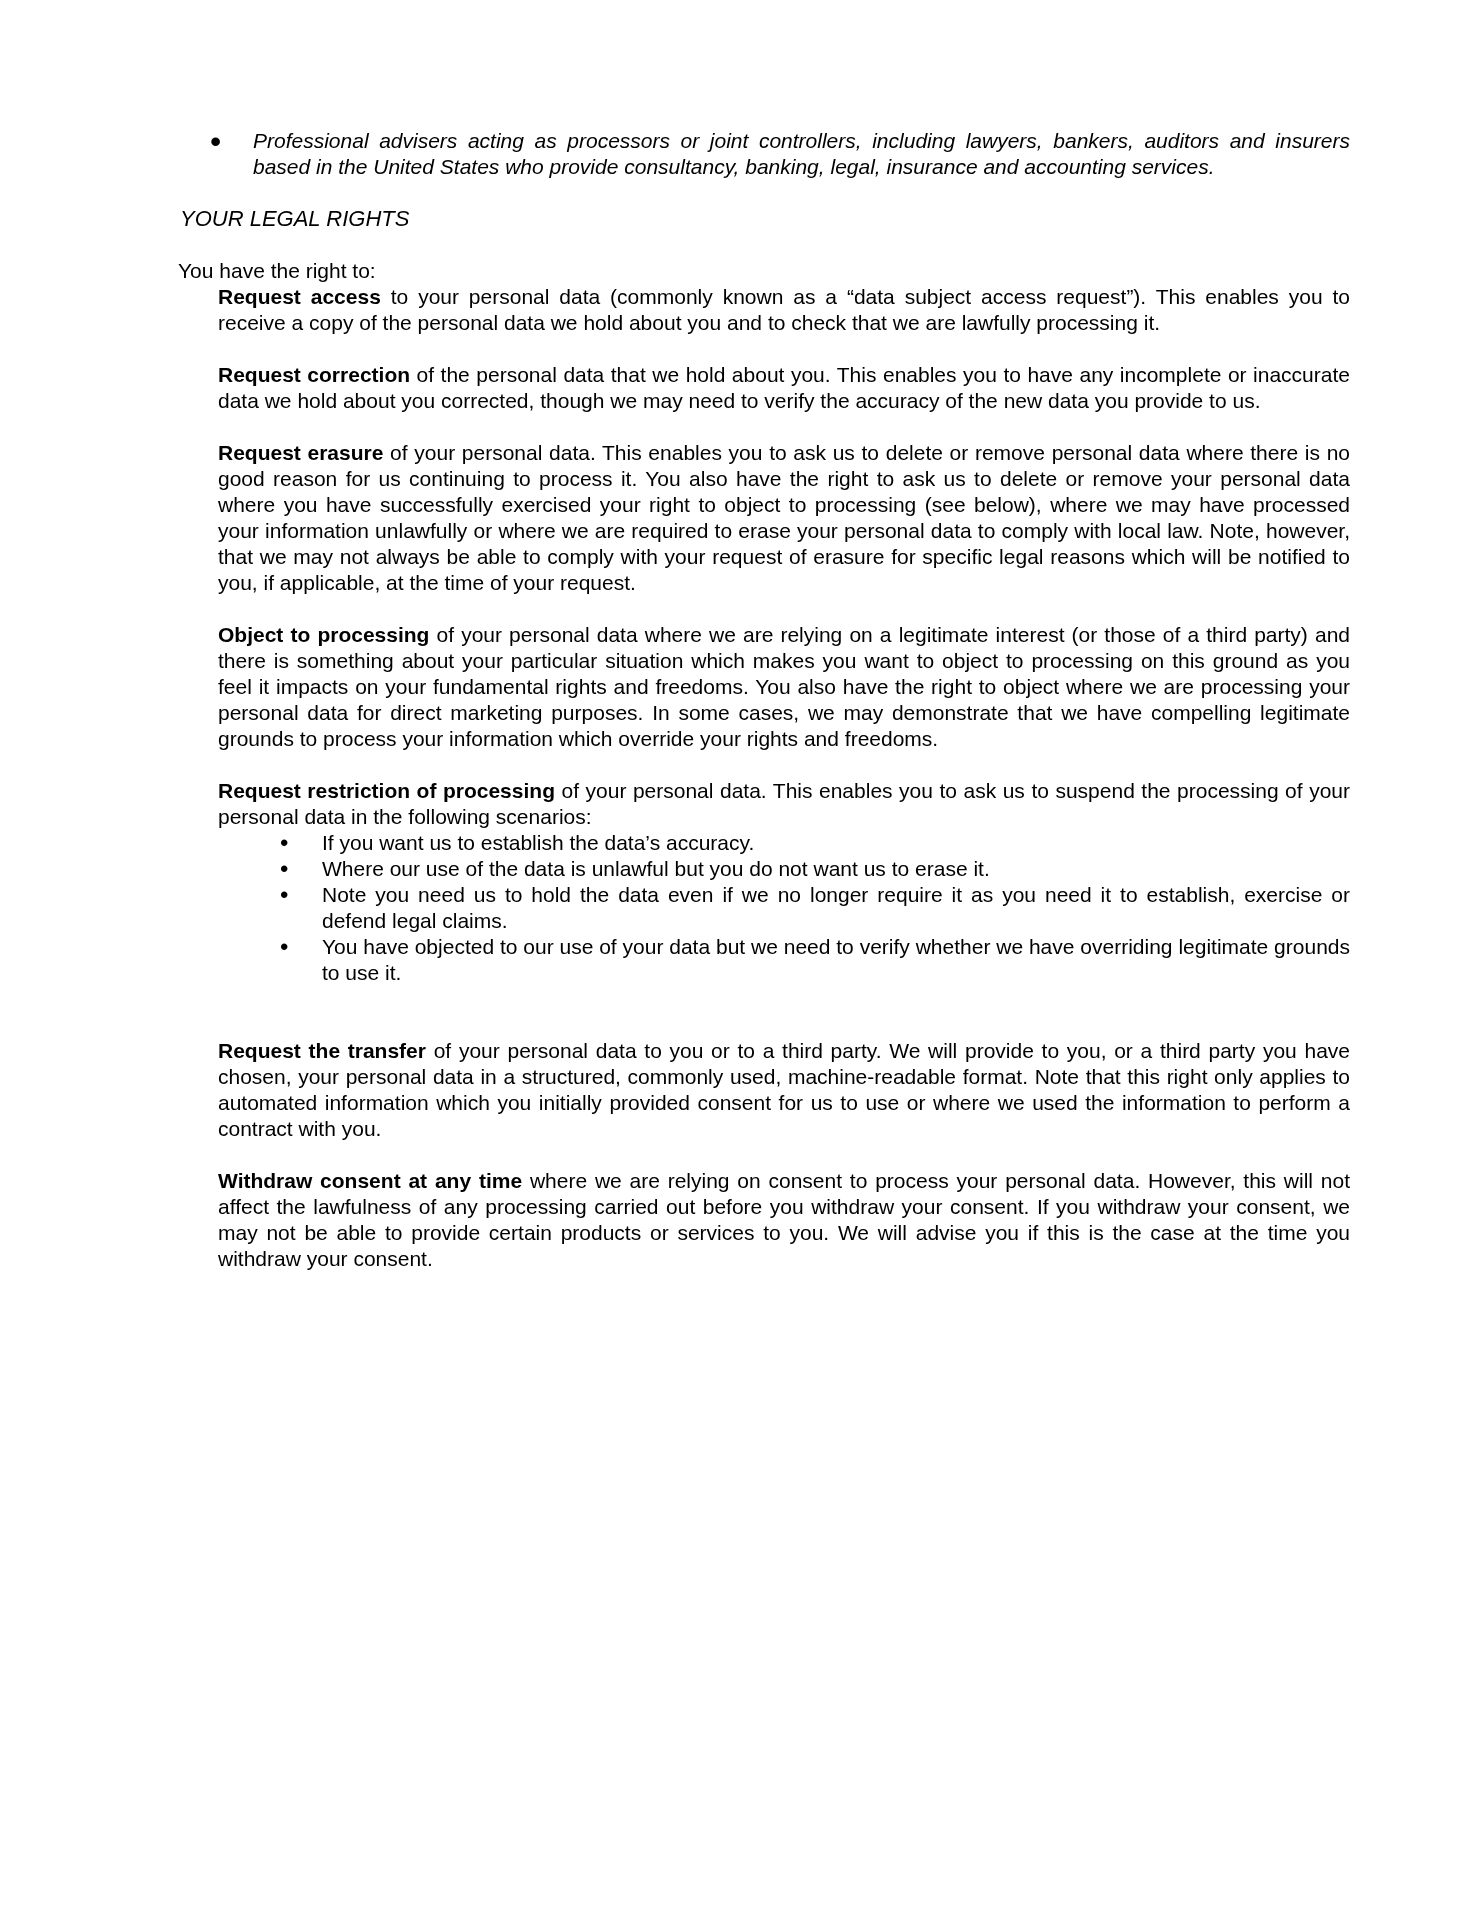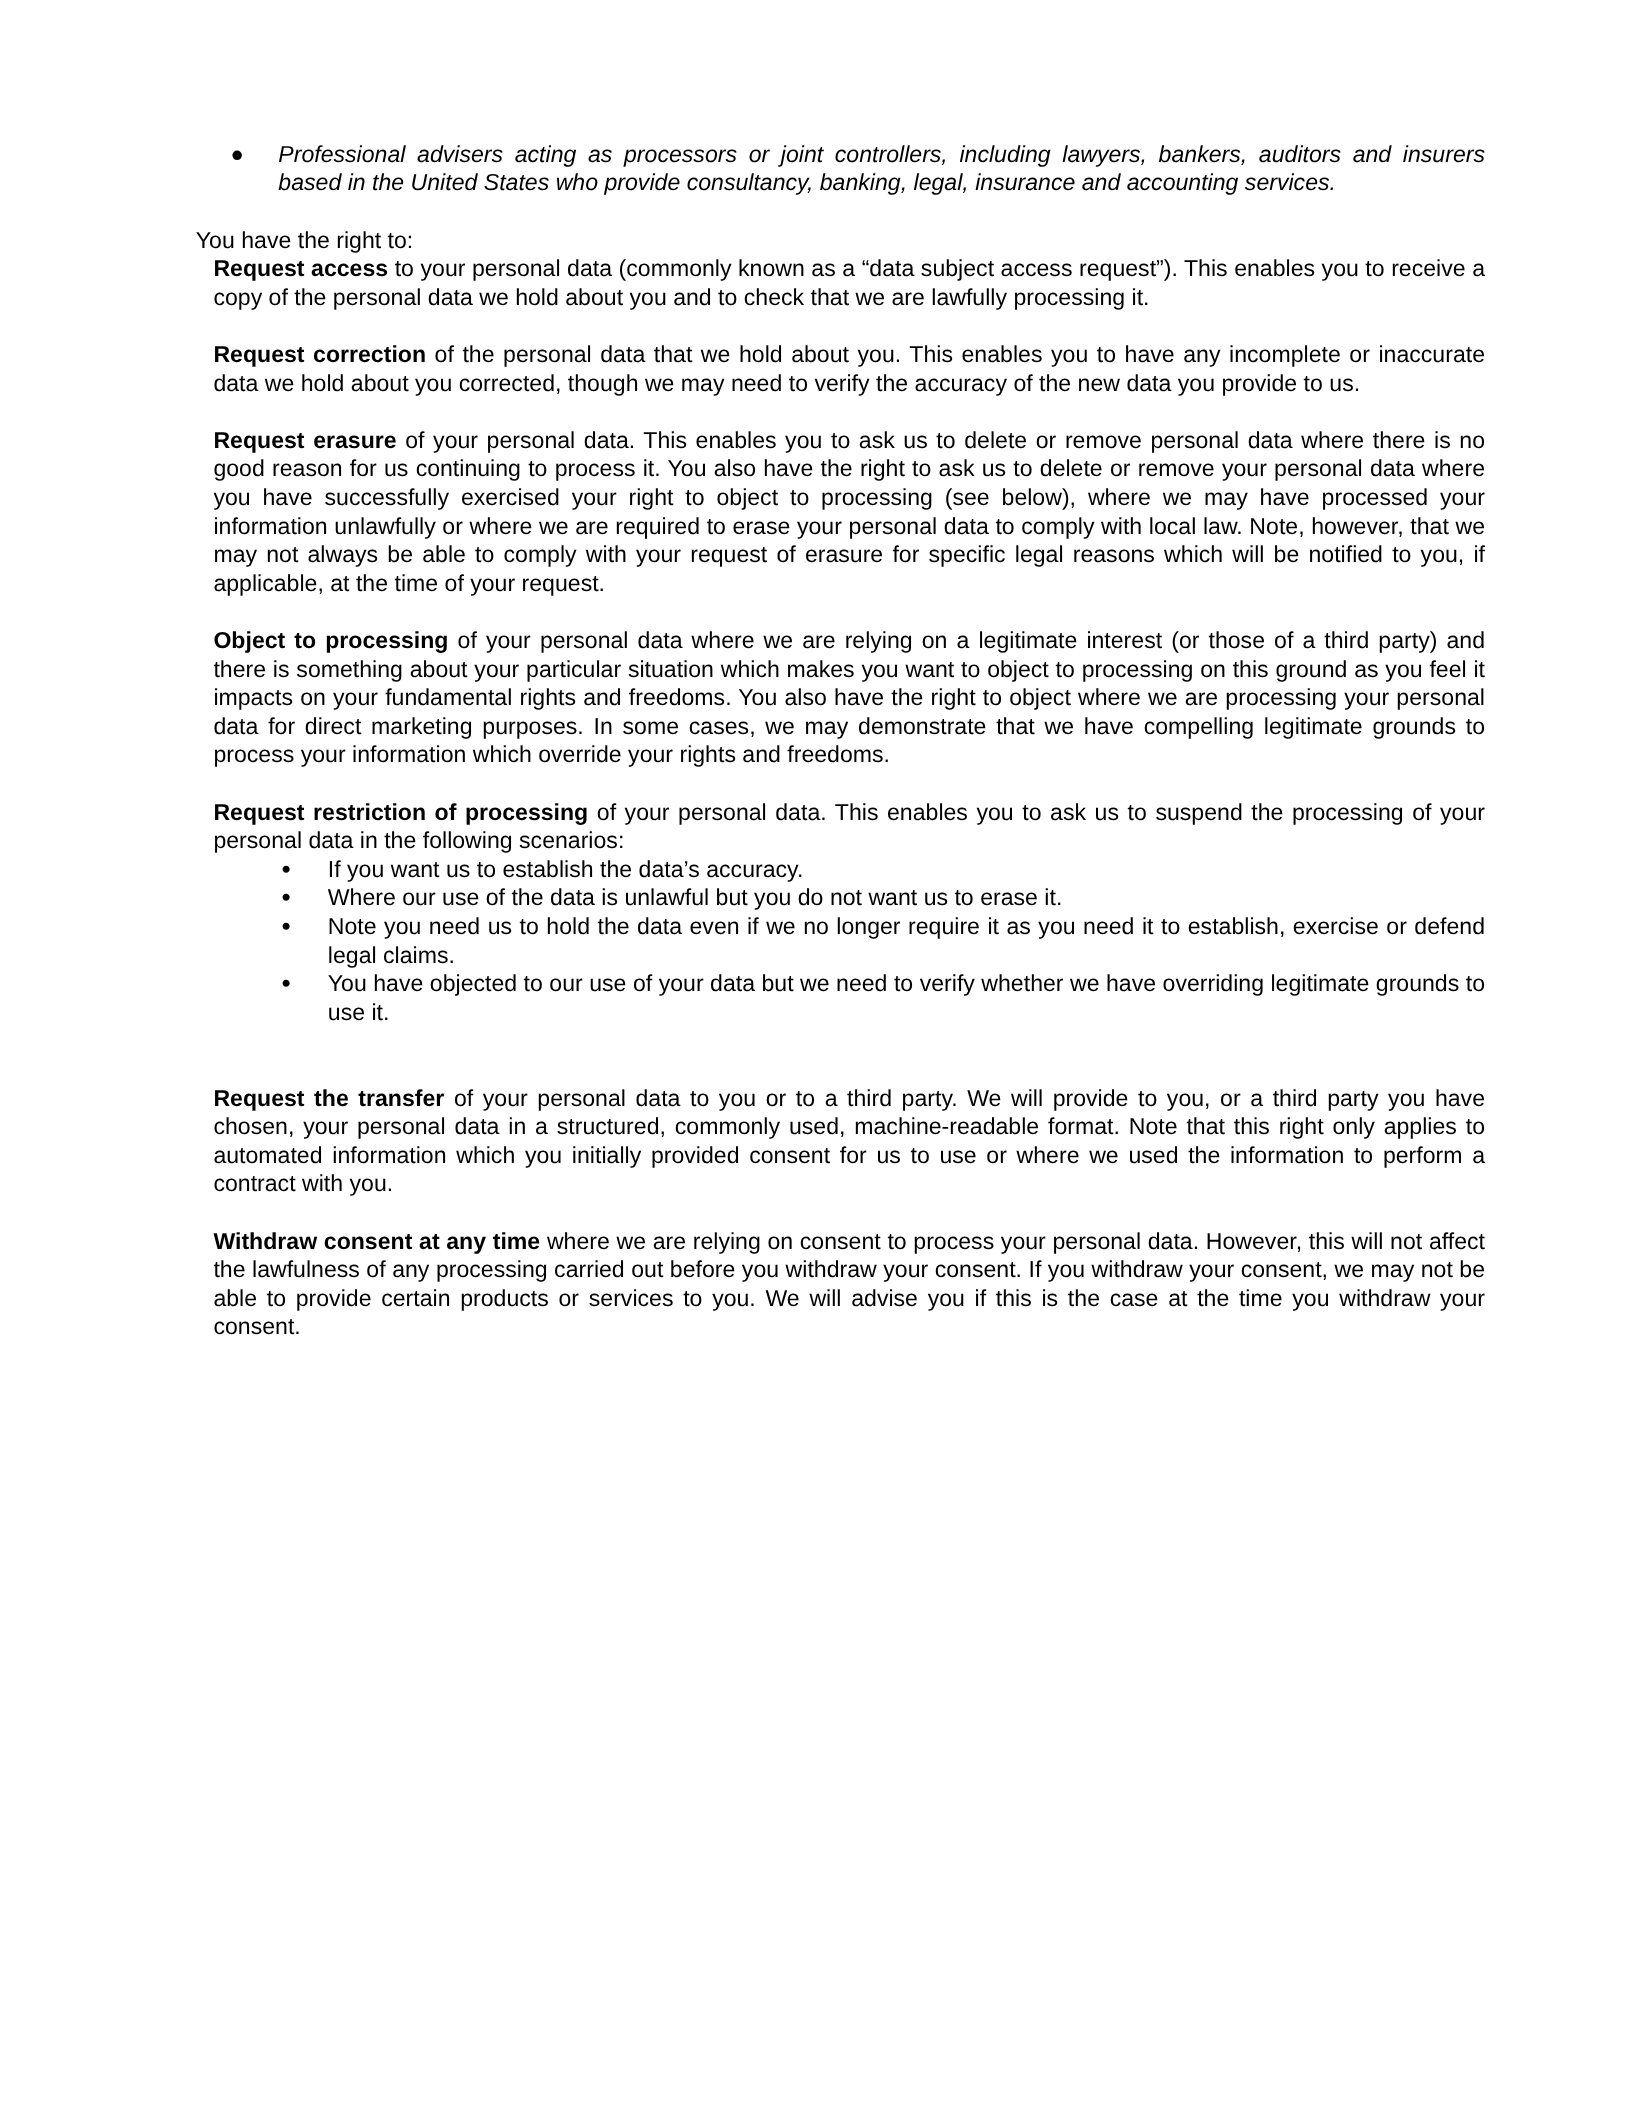--- a/index.html
+++ b/index.html
@@ -44,21 +44,21 @@
     margin: 0 0 26px 2px;
     font-size: 22px;
     line-height: 26px;
     font-style: italic;
     font-weight: normal;
   }
 
   .intro { margin-left: 20px; }   
 
   
-  .rights { margin-left: 16px; }  
+  .rights { margin-left: 40px; }  
   .para {
     text-align: justify;
     text-align-last: left;
   }
   .restriction-block { margin-bottom: 52px; } 
 
   
   .scenario {
     display: flex;
     margin-left: 62px;            
@@ -78,20 +78,21 @@
 <body>
 
 <div class="page">
   <div class="doc">
 
     <div class="top-bullet block">
       <span class="tb-marker">•</span>
       <p class="tb-text">Professional advisers acting as processors or joint controllers, including lawyers, bankers, auditors and insurers based in the United States who provide consultancy, banking, legal, insurance and accounting services.</p>
     </div>
 
+    <h2 class="heading block">YOUR LEGAL RIGHTS</h2>
 
     <p class="intro block">You have the right to:</p>
 
     <div class="rights">
 
       <div class="block">
         <p class="para"><strong>Request access</strong><span> to your personal data (commonly known as a “data subject access request”). This enables you to receive a copy of the personal data we hold about you and to check that we are lawfully processing it.</span></p>
       </div>
 
       <div class="block">

